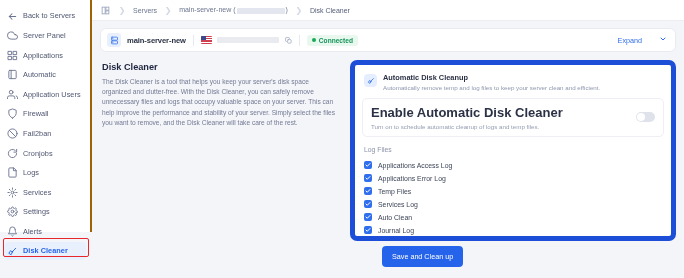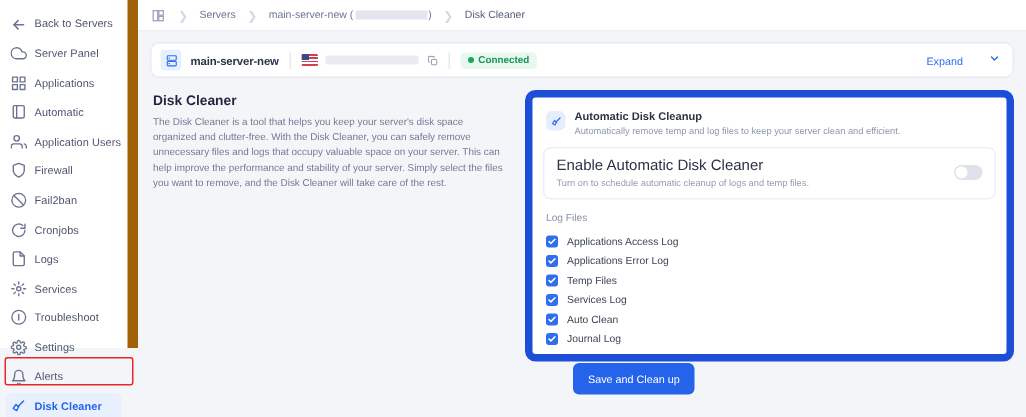--- a/index.html
+++ b/index.html
@@ -7,21 +7,21 @@
     width: 684px; height: 278px;
     font-family: "Liberation Sans", sans-serif;
     background: #f4f5f9;
     overflow: hidden;
   }
   .app { display: flex; width: 684px; height: 278px; background: #f4f5f9; }
 
   
   .sidebar {
     width: 92px; height: 232px; background: #ffffff;
-    border-right: 7px solid #a16207;
+    border-right: 2px solid #a16207;
     padding-top: 7px; flex: 0 0 92px; position: relative;
   }
   .nav-item {
     display: flex; align-items: center; gap: 5px;
     height: 18px; margin: 0 4px 1.6px 4px;
     padding: 0 3px; border-radius: 4px;
     cursor: pointer; white-space: nowrap;
   }
   .nav-item .ico {
     width: 11px; height: 11px; flex: 0 0 11px;
@@ -116,21 +116,21 @@
     flex: 0 0 13px; margin-top: 1px;
   }
   .auto-title { font-size: 7.4px; font-weight: bold; color: #2b3245; }
   .auto-sub { font-size: 6.2px; color: #8f97ad; margin-top: 2px; }
 
   .toggle-row {
     border: 1px solid #edeff4; border-radius: 5px;
     padding: 6px 8px; display: flex; align-items: center; gap: 8px;
     margin-bottom: 9px;
   }
-  .toggle-label { font-size: 10px; font-weight: normal; color: #2b3245; }
+  .toggle-label { font-size: 13px; font-weight: bold; color: #2b3245; }
   .toggle-sub { font-size: 6.2px; color: #959cb1; margin-top: 2.5px; }
   .switch {
     margin-left: auto; width: 19px; height: 10px; border-radius: 5px;
     background: #dfe2ea; position: relative; flex: 0 0 19px; cursor: pointer;
   }
   .switch .knob {
     position: absolute; left: 1px; top: 1px; width: 8px; height: 8px;
     border-radius: 50%; background: #ffffff;
   }
 
@@ -251,29 +251,20 @@
     <div class="nav-item">
       <span class="ico">
         <svg width="11" height="11" viewBox="0 0 24 24" fill="none" stroke="currentColor" stroke-width="2" stroke-linecap="round" stroke-linejoin="round">
             <circle cx="12" cy="12" r="3"></circle>
             <path d="M12 2v3M12 19v3M2 12h3M19 12h3M4.9 4.9l2.1 2.1M17 17l2.1 2.1M4.9 19.1L7 17M17 7l2.1-2.1"></path>
           </svg>
       </span>
       <span class="lbl">Services</span>
     </div>
 
-    <div class="nav-item">
-      <span class="ico">
-        <svg width="11" height="11" viewBox="0 0 24 24" fill="none" stroke="currentColor" stroke-width="2" stroke-linecap="round" stroke-linejoin="round">
-            <circle cx="12" cy="12" r="10"></circle>
-            <line x1="12" y1="8" x2="12" y2="16"></line>
-          </svg>
-      </span>
-      <span class="lbl">Troubleshoot</span>
-    </div>
 
     <div class="nav-item">
       <span class="ico">
         <svg width="11" height="11" viewBox="0 0 24 24" fill="none" stroke="currentColor" stroke-width="2" stroke-linecap="round" stroke-linejoin="round">
             <circle cx="12" cy="12" r="3"></circle>
             <path d="M19.4 15a1.6 1.6 0 0 0 .3 1.8l.1.1a2 2 0 1 1-2.8 2.8l-.1-.1a1.6 1.6 0 0 0-2.7 1.1V21a2 2 0 1 1-4 0v-.1A1.6 1.6 0 0 0 7.5 19.4l-.1.1a2 2 0 1 1-2.8-2.8l.1-.1A1.6 1.6 0 0 0 3 14H3a2 2 0 1 1 0-4h.1A1.6 1.6 0 0 0 4.6 8.5l-.1-.1a2 2 0 1 1 2.8-2.8l.1.1A1.6 1.6 0 0 0 10 4.6V4a2 2 0 1 1 4 0v.1a1.6 1.6 0 0 0 2.7 1.1l.1-.1a2 2 0 1 1 2.8 2.8l-.1.1a1.6 1.6 0 0 0 1.1 2.7H21a2 2 0 1 1 0 4h-.1a1.6 1.6 0 0 0-1.5 1z"></path>
           </svg>
       </span>
       <span class="lbl">Settings</span>
     </div>

